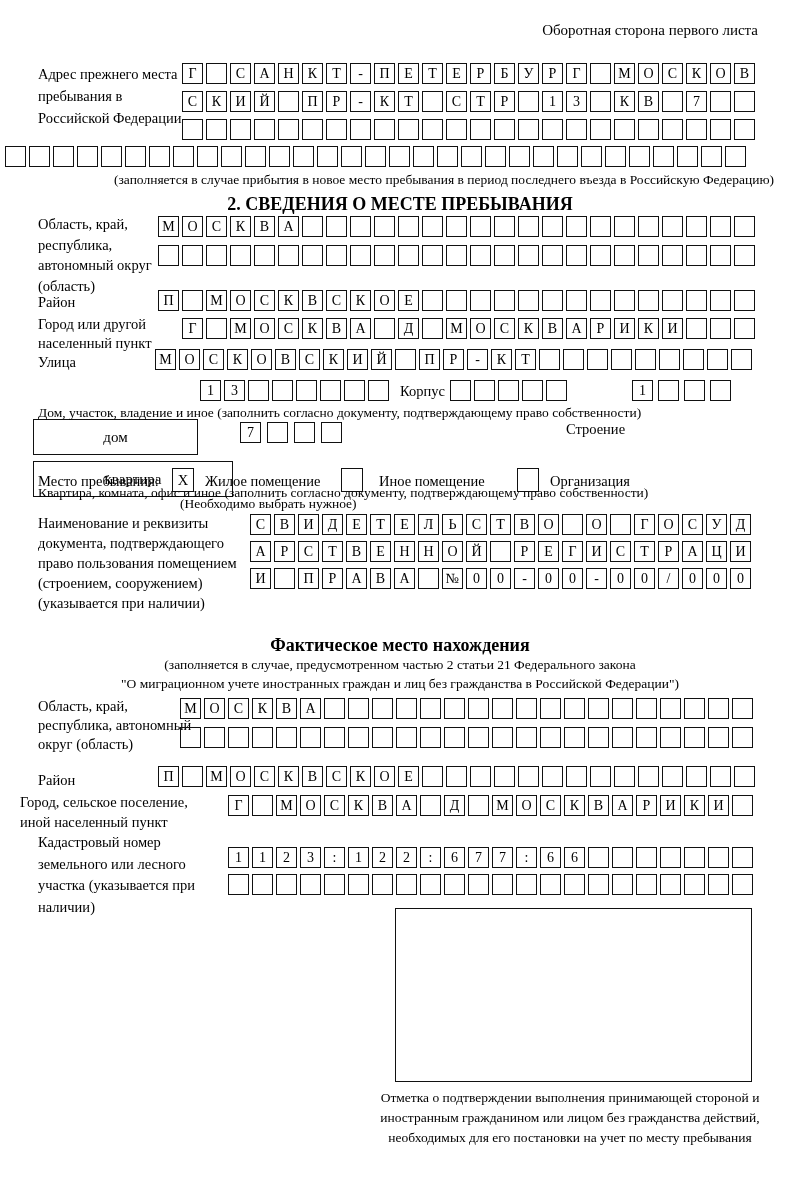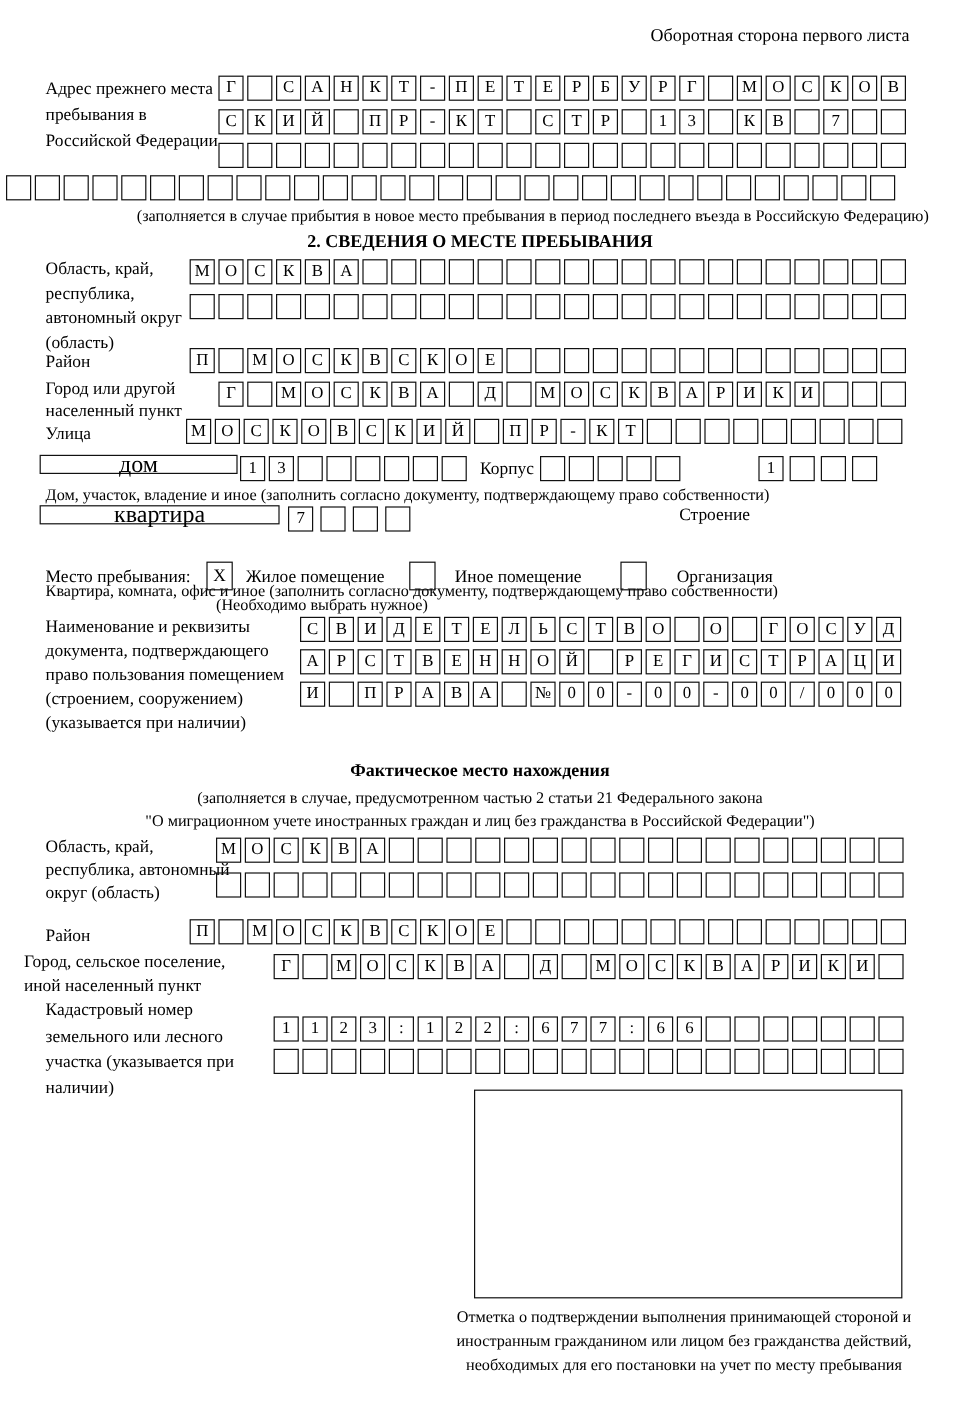--- a/index.html
+++ b/index.html
@@ -1,29 +1,29 @@
 <!DOCTYPE html>
 <html><head>
 <meta charset="utf-8">
 <style>
   html,body{margin:0;padding:0;background:#fff;}
   body{width:800px;height:1180px;position:relative;font-family:"Liberation Serif",serif;color:#000;}
   .abs{position:absolute;}
   .label{font-size:14.5px;line-height:20.5px;}
   .note{font-size:13.5px;line-height:17px;}
   .center{left:0;width:800px;text-align:center;}
-  .title{font-size:15px;font-weight:bold;}
+  .title{font-size:18px;font-weight:bold;}
   .cells{display:flex;gap:3px;}
   .cells-g5{display:flex;gap:5px;}
   .cells-g6{display:flex;gap:6px;}
   .cell{width:21px;height:21px;box-sizing:border-box;border:1.6px solid #111;
         display:flex;align-items:center;justify-content:center;
         font-size:14px;line-height:1;flex:0 0 auto;}
-  .boxlabel{box-sizing:border-box;border:1.6px solid #111;height:16px;
-        display:flex;align-items:center;justify-content:center;font-size:20px;}
+  .boxlabel{box-sizing:border-box;border:1.6px solid #111;height:36px;
+        display:flex;align-items:center;justify-content:center;font-size:15px;margin-top:40px;}
   .checkbox{width:22px;height:24px;box-sizing:border-box;border:1.6px solid #111;
         display:flex;align-items:center;justify-content:center;font-size:14.5px;}
   .stampbox{box-sizing:border-box;border:1.6px solid #111;}
 </style>
 </head>
 <body>
 
 <div class="abs note" style="top:22px;right:42px;font-size:15px;">Оборотная сторона первого листа</div>
 
 <div class="abs label" style="left:38px;top:63px;width:158px;line-height:22px;">Адрес прежнего места пребывания в Российской Федерации</div>
@@ -320,21 +320,21 @@
     <div class="cell"></div>
   </div>
 <div class="abs note" style="left:38px;top:448px;margin-top:36px;">Квартира, комната, офис и иное (заполнить согласно документу, подтверждающему право собственности)</div>
 
 <div class="abs label" style="left:38px;top:471px;">Место пребывания:</div>
 <div class="abs checkbox" style="left:172px;top:468px;">X</div>
 <div class="abs label" style="left:205px;top:471px;">Жилое помещение</div>
 <div class="abs checkbox" style="left:341px;top:468px;"></div>
 <div class="abs label" style="left:379px;top:471px;">Иное помещение</div>
 <div class="abs checkbox" style="left:517px;top:468px;"></div>
-<div class="abs label" style="left:564px;top:471px;text-align:center;">Организация</div>
+<div class="abs label" style="left:550px;top:471px;text-align:center;">Организация</div>
 <div class="abs note" style="left:180px;top:495px;">(Необходимо выбрать нужное)</div>
 
 <div class="abs label" style="left:38px;top:513px;width:210px;line-height:20px;">Наименование и реквизиты документа, подтверждающего право пользования помещением (строением, сооружением) (указывается при наличии)</div>
 <div class="abs cells" style="left:250px;top:514px;">
     <div class="cell">С</div>
     <div class="cell">В</div>
     <div class="cell">И</div>
     <div class="cell">Д</div>
     <div class="cell">Е</div>
     <div class="cell">Т</div>

